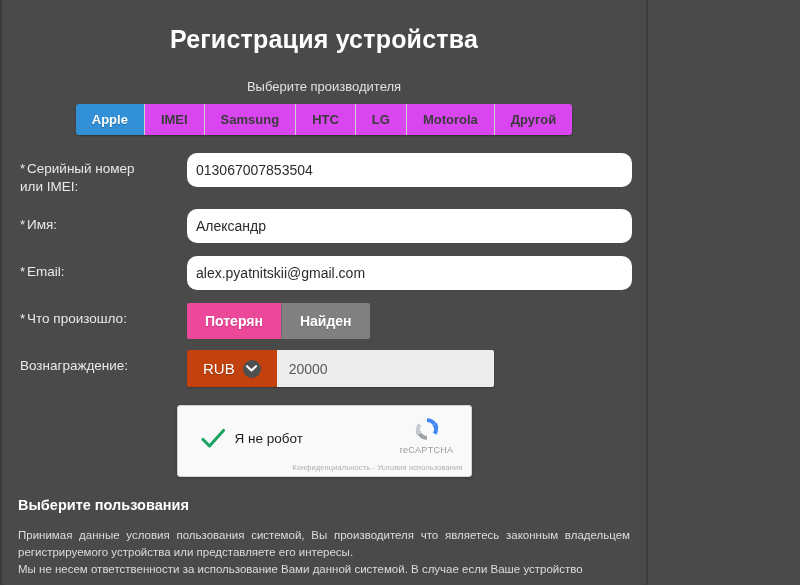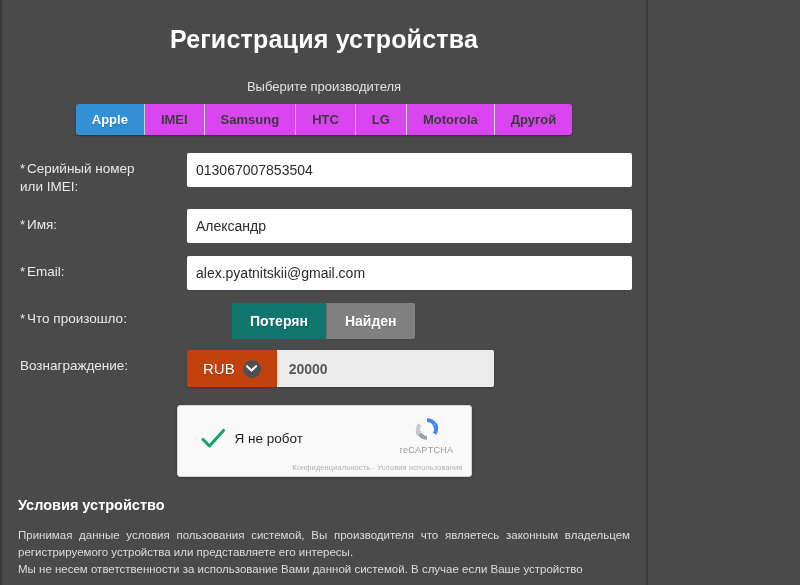--- a/index.html
+++ b/index.html
@@ -110,21 +110,21 @@
   }
 
   .field { flex: 1 1 auto; min-width: 0; }
 
   .text-input {
     display: block;
     width: 100%;
     height: 34px;
     background: #ffffff;
     border: none;
-    border-radius: 2px;
+    border-radius: 10px;
     font-family: inherit;
     font-size: 14px;
     color: #2b2b2b;
     padding: 0 9px;
     box-sizing: border-box;
     outline: none;
   }
 
   
   .seg {
@@ -139,21 +139,21 @@
     font-size: 14px;
     font-weight: bold;
     color: #ffffff;
     background: #808080;
     border-right: 1px solid #6d6d6d;
     cursor: pointer;
     white-space: nowrap;
     text-shadow: 0 1px 1px rgba(0,0,0,.2);
   }
   .seg-btn:last-child { border-right: none; }
-  .seg-btn.active { background: #0f766e; margin-left: 45px; }
+  .seg-btn.active { background: #ec4899; }
 
   
   .reward-wrap {
     display: inline-flex;
     align-items: stretch;
     border-radius: 2px;
     overflow: hidden;
     box-shadow: 0 1px 2px rgba(0,0,0,.25);
   }
   .currency {
@@ -183,21 +183,20 @@
     width: 217px;
     height: 37px;
     background: #ececec;
     border: none;
     font-family: inherit;
     font-size: 14px;
     color: #585858;
     padding: 0 12px;
     box-sizing: border-box;
     outline: none;
-    font-weight: bold;
   }
 
   
   .captcha-row {
     display: flex;
     justify-content: center;
     margin-top: 18px;
   }
   .captcha {
     position: relative;
@@ -371,20 +370,20 @@
             <path d="M25.3 10.4 a10.8 10.8 0 0 1 0 11.4 l-3.4 -2 a6.9 6.9 0 0 0 0 -7.4 z" fill="#4285f4"></path>
           </svg>
         </div>
         <div class="rc-name">reCAPTCHA</div>
       </div>
       <div class="captcha-terms">Конфиденциальность - Условия использования</div>
     </div>
   </div>
 
   <div class="terms">
-    <h2 class="terms-title">Условия устройство</h2>
+    <h2 class="terms-title">Выберите пользования</h2>
     <div class="terms-body">
       <p>Принимая данные условия пользования системой, Вы производителя что являетесь законным владельцем регистрируемого устройства или представляете его интересы.</p>
       <p>Мы не несем ответственности за использование Вами данной системой. В случае если Ваше устройство</p>
     </div>
   </div>
 
 </div>
 
 </body></html>

